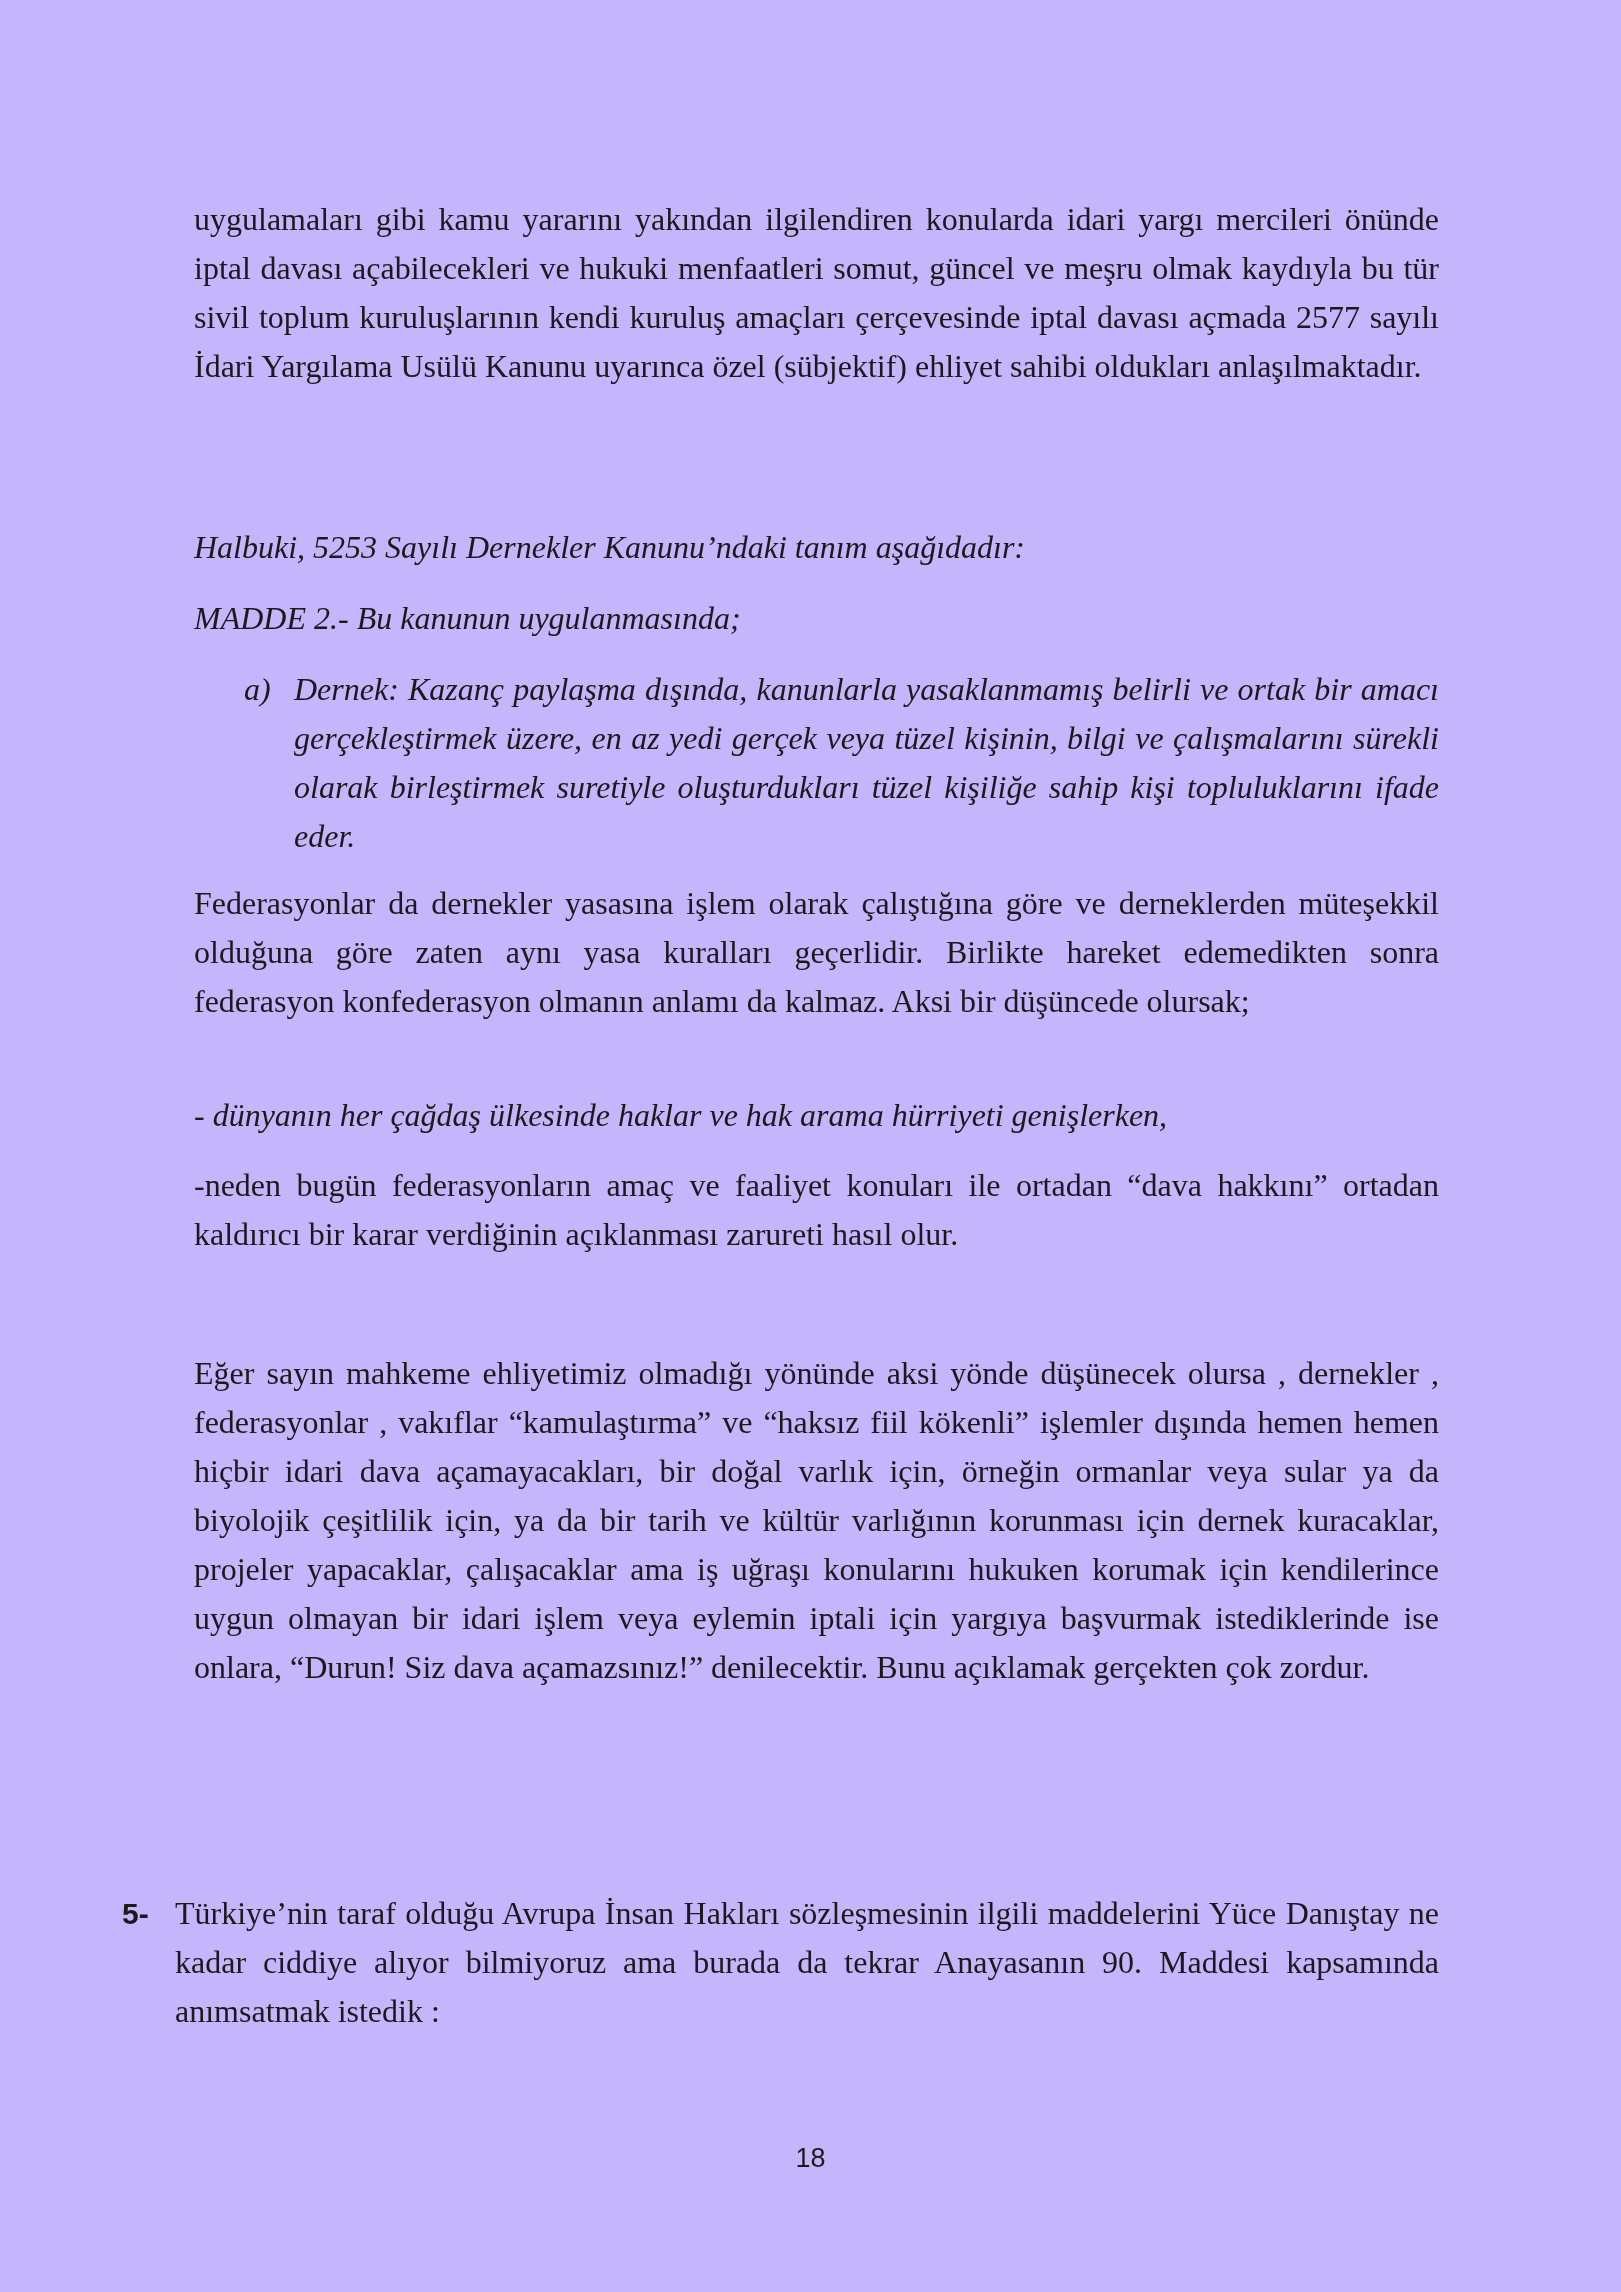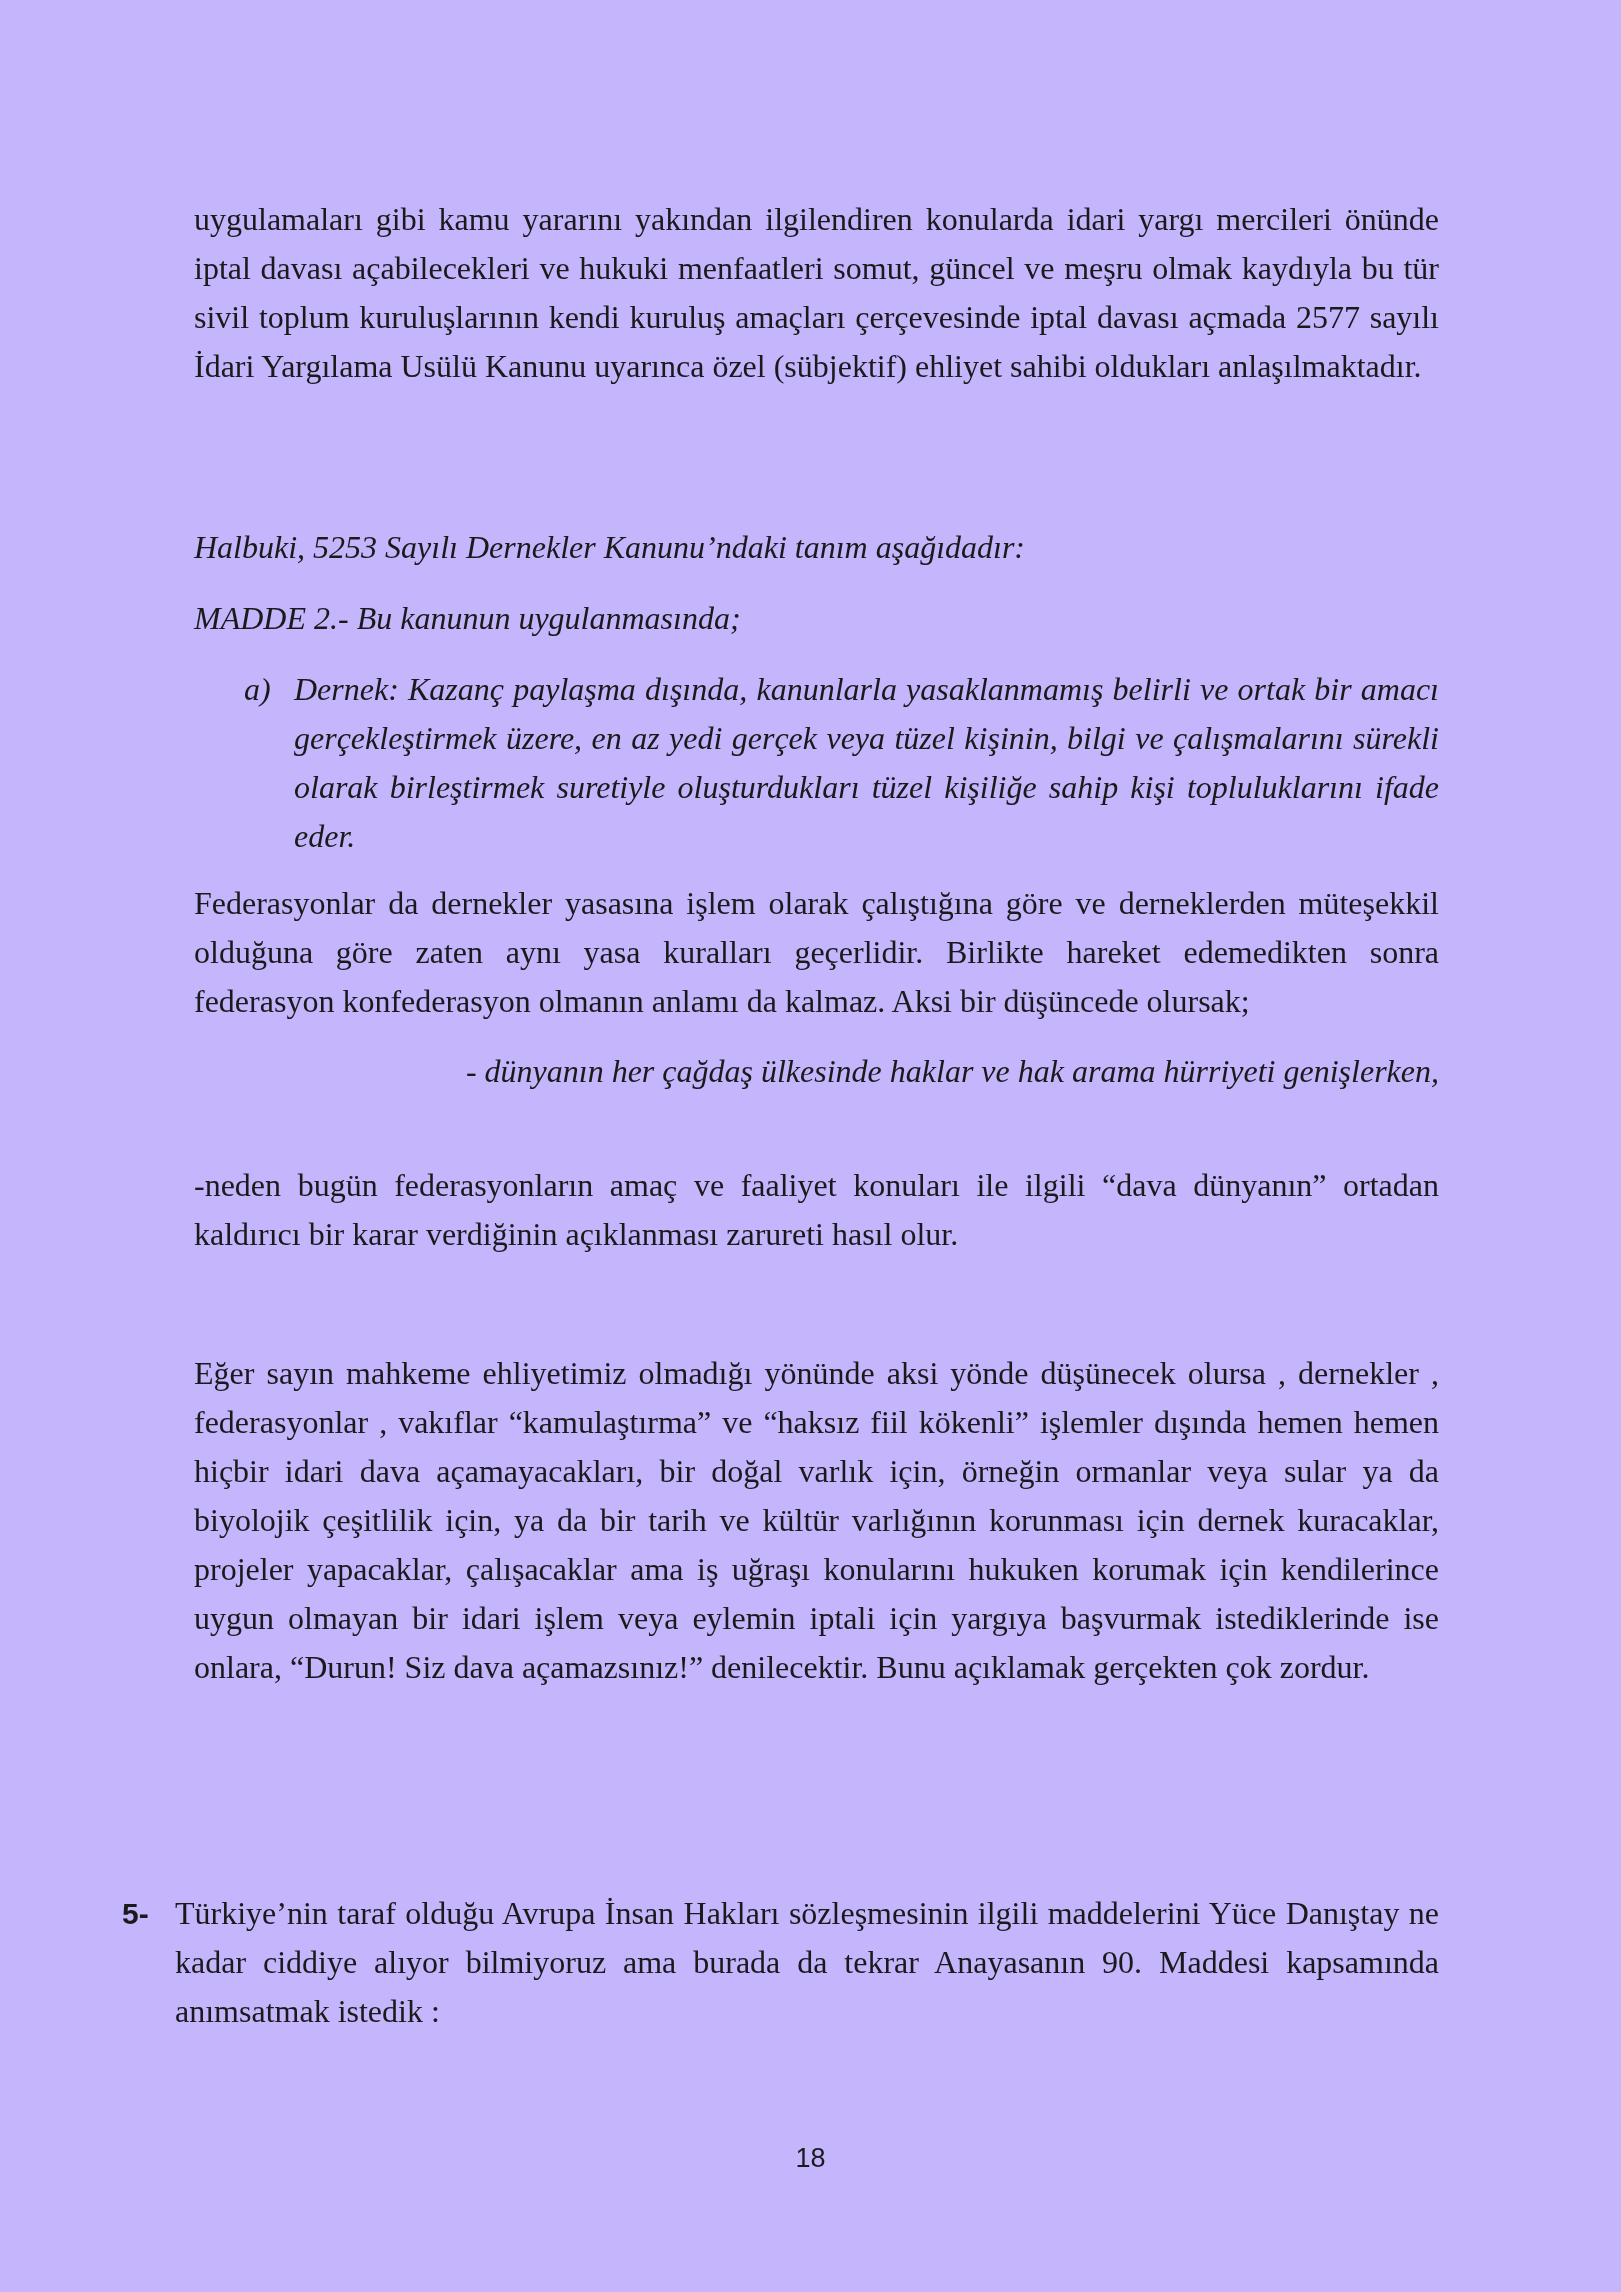--- a/index.html
+++ b/index.html
@@ -28,23 +28,23 @@
 
   <p class="line serif italic" style="top:594px;">MADDE 2.- Bu kanunun uygulanmasında;</p>
 
   <div class="list-a serif" style="top:665px;">
     <span class="marker" style="line-height:49px;">a)</span>
     <div class="body">Dernek: Kazanç paylaşma dışında, kanunlarla yasaklanmamış belirli ve ortak bir amacı gerçekleştirmek üzere, en az yedi gerçek veya tüzel kişinin, bilgi ve çalışmalarını sürekli olarak birleştirmek suretiyle oluşturdukları tüzel kişiliğe sahip kişi topluluklarını ifade eder.</div>
   </div>
 
   <p class="para serif" style="top:879px;">Federasyonlar da dernekler yasasına işlem olarak çalıştığına göre ve derneklerden müteşekkil olduğuna göre zaten aynı yasa kuralları geçerlidir. Birlikte hareket edemedikten sonra federasyon konfederasyon olmanın anlamı da kalmaz. Aksi bir düşüncede olursak;</p>
 
-  <p class="line serif" style="top:1047px;text-align:right;">- dünyanın her çağdaş ülkesinde haklar ve hak arama hürriyeti genişlerken,</p>
+  <p class="line serif" style="top:1091px;">- dünyanın her çağdaş ülkesinde haklar ve hak arama hürriyeti genişlerken,</p>
 
-  <p class="para serif" style="top:1161px;">-neden bugün federasyonların amaç ve faaliyet konuları ile ilgili “dava dünyanın” ortadan kaldırıcı bir karar verdiğinin açıklanması zarureti hasıl olur.</p>
+  <p class="para serif" style="top:1161px;">-neden bugün federasyonların amaç ve faaliyet konuları ile ortadan “dava hakkını” ortadan kaldırıcı bir karar verdiğinin açıklanması zarureti hasıl olur.</p>
 
   <p class="para serif" style="top:1349px;">Eğer sayın mahkeme ehliyetimiz olmadığı yönünde aksi yönde düşünecek olursa , dernekler , federasyonlar , vakıflar “kamulaştırma” ve “haksız fiil kökenli” işlemler dışında hemen hemen hiçbir idari dava açamayacakları, bir doğal varlık için, örneğin ormanlar veya sular ya da biyolojik çeşitlilik için, ya da bir tarih ve kültür varlığının korunması için dernek kuracaklar, projeler yapacaklar, çalışacaklar ama iş uğraşı konularını hukuken korumak için kendilerince uygun olmayan bir idari işlem veya eylemin iptali için yargıya başvurmak istediklerinde ise onlara, “Durun! Siz dava açamazsınız!” denilecektir. Bunu açıklamak gerçekten çok zordur.</p>
 
   <div class="numbered serif" style="top:1889px;">
     <span class="num">5-</span>
     <div class="body">Türkiye’nin taraf olduğu Avrupa İnsan Hakları sözleşmesinin ilgili maddelerini Yüce Danıştay ne kadar ciddiye alıyor bilmiyoruz ama burada da tekrar Anayasanın 90. Maddesi kapsamında anımsatmak istedik :</div>
   </div>
 
   <div class="page-number">18</div>
 

